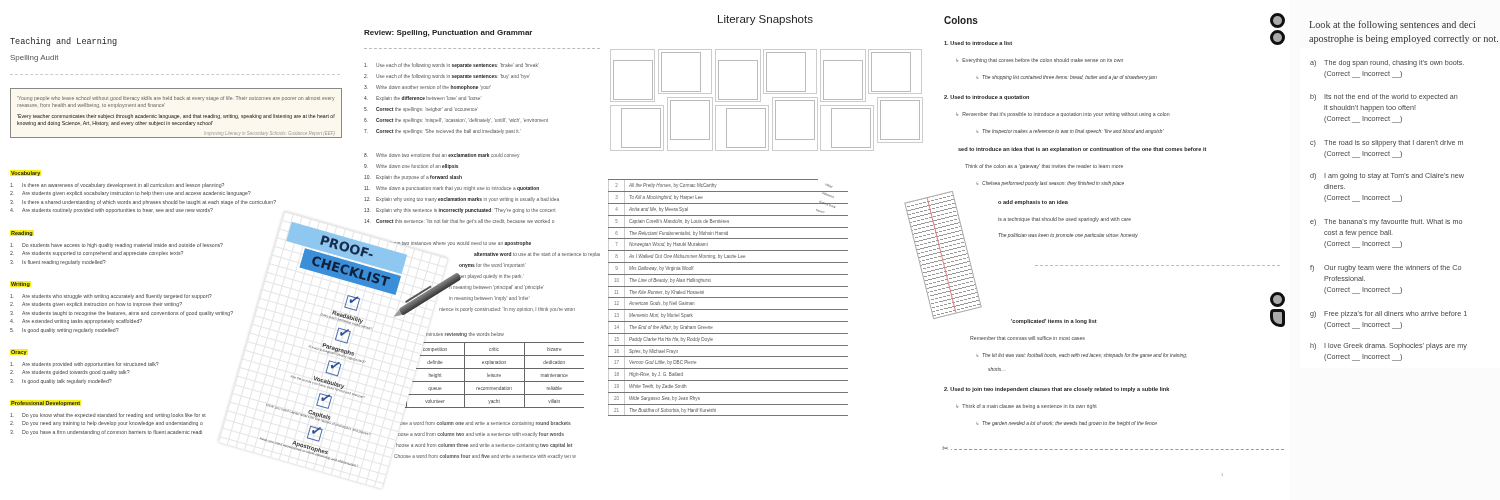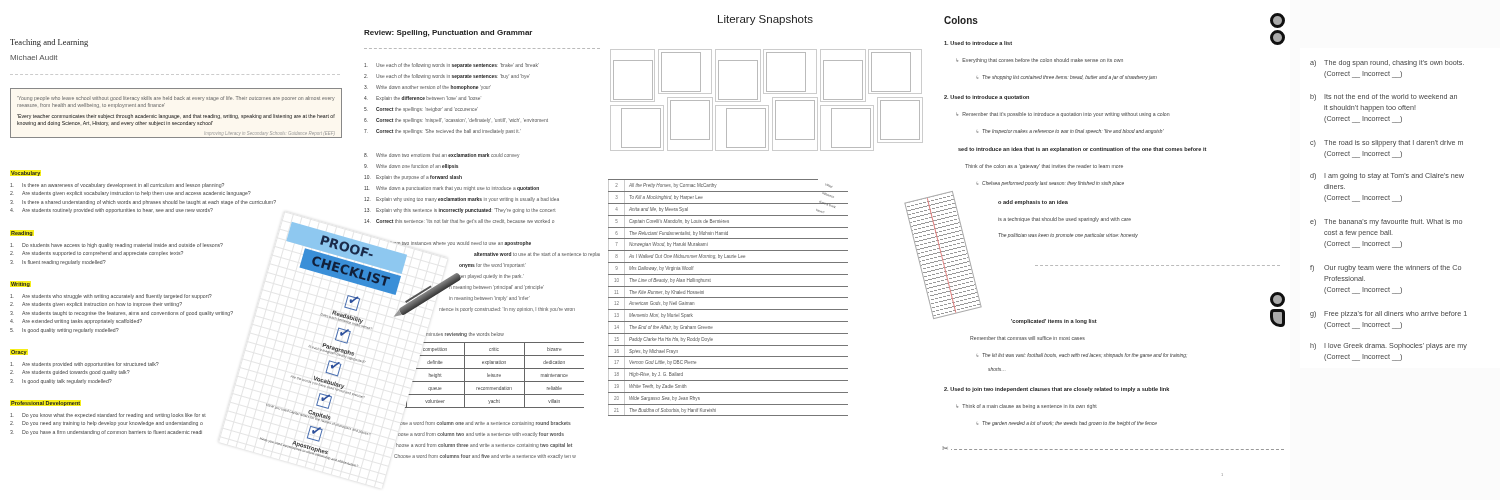--- a/index.html
+++ b/index.html
@@ -3,21 +3,21 @@
 <meta charset="utf-8">
 <style>
   * { box-sizing: border-box; margin: 0; padding: 0; }
   html, body { width: 1500px; height: 500px; overflow: hidden; background: #ffffff; }
   body { position: relative; font-family: "Liberation Sans", sans-serif; color: #333; }
 
   .panel { position: absolute; top: 0; height: 500px; overflow: hidden; background: #fff; }
 
   
   #p1 { left: 0; width: 350px; }
-  #p1 .t1 { position: absolute; left: 10px; top: 37px; font-size: 8.5px; color: #222; font-family: Liberation Serif, serif; }
+  #p1 .t1 { position: absolute; left: 10px; top: 37px; font-size: 8.5px; color: #222; font-family: Liberation Mono, monospace; }
   #p1 .t2 { position: absolute; left: 10px; top: 53px; font-size: 8px; color: #555; }
   #p1 .rule { position: absolute; left: 10px; top: 74px; width: 330px; border-top: 1px dashed #ccc; }
   #p1 .quote { position: absolute; left: 10px; top: 88px; width: 332px; height: 50px; background: #fdf8ee; border: 1px solid #888; padding: 6px 6px; font-size: 5.2px; line-height: 7px; }
   #p1 .quote .q1 { color: #666; }
   #p1 .quote .q2 { color: #111; margin-top: 4px; }
   #p1 .quote .src { color: #999; font-style: italic; text-align: right; margin-top: 3px; font-size: 4.5px; }
   #p1 .section { position: absolute; left: 10px; font-size: 5.5px; }
   #p1 .hl { background: #f6ee1a; color: #222; padding: 0 1px; font-weight: bold; font-size: 5.5px; }
   #p1 ol { list-style: none; margin-top: 5px; }
   #p1 ol li { font-size: 5.2px; color: #444; line-height: 8.4px; white-space: nowrap; }
@@ -96,21 +96,21 @@
   #p5 .panelbox { position: absolute; left: 10px; top: 48px; width: 210px; height: 320px; background: #fff; }
   #p5 .item { position: absolute; left: 20px; font-size: 7.2px; color: #444; line-height: 10.8px; white-space: nowrap; }
   #p5 .item .l { display: inline-block; width: 14px; }
   #p5 .item .indent { padding-left: 14px; display: block; }
 </style>
 </head>
 <body>
 
 <div class="panel" id="p1">
   <div class="t1">Teaching and Learning</div>
-  <div class="t2">Michael Audit</div>
+  <div class="t2">Spelling Audit</div>
   <div class="rule"></div>
   <div class="quote">
     <div class="q1">'Young people who leave school without good literacy skills are held back at every stage of life.  Their outcomes are poorer on almost every measure, from health and wellbeing, to employment and finance'</div>
     <div class="q2">'Every teacher communicates their subject through academic language, and that reading, writing, speaking and listening are at the heart of knowing and doing Science, Art, History, and every other subject in secondary school'</div>
     <div class="src">Improving Literacy in Secondary Schools: Guidance Report (EEF)</div>
   </div>
 
   <div class="section" style="top:170px">
     <span class="hl">Vocabulary</span>
     <ol>
@@ -428,23 +428,27 @@
 <div id="colon-icon">
     <div></div>
     <div></div>
   </div>
 <div id="semi-icon">
     <div></div>
     <div class="tail"></div>
   </div>
 
 <div class="panel" id="p5">
+  <div class="intro">
+    <div>Look at the following sentences and deci</div>
+    <div>apostrophe is being employed correctly or not.</div>
+  </div>
   <div class="panelbox"></div>
 
   <div class="item" style="top:58px"><span class="l">a)</span><span>The dog span round, chasing it's own boots.</span><span class="indent">(Correct __    Incorrect __)</span></div>
-  <div class="item" style="top:92px"><span class="l">b)</span><span>Its not the end of the world to weekend an</span><span class="indent">it shouldn't happen too often!</span><span class="indent">(Correct __    Incorrect __)</span></div>
+  <div class="item" style="top:92px"><span class="l">b)</span><span>Its not the end of the world to expected an</span><span class="indent">it shouldn't happen too often!</span><span class="indent">(Correct __    Incorrect __)</span></div>
   <div class="item" style="top:138px"><span class="l">c)</span><span>The road is so slippery that I daren't drive m</span><span class="indent">(Correct __    Incorrect __)</span></div>
   <div class="item" style="top:171px"><span class="l">d)</span><span>I am going to stay at Tom's and Claire's new</span><span class="indent">diners.</span><span class="indent">(Correct __    Incorrect __)</span></div>
   <div class="item" style="top:217px"><span class="l">e)</span><span>The banana's my favourite fruit. What is mo</span><span class="indent">cost a few pence ball.</span><span class="indent">(Correct __    Incorrect __)</span></div>
   <div class="item" style="top:263px"><span class="l">f)</span><span>Our rugby team were the winners of the Co</span><span class="indent">Professional.</span><span class="indent">(Correct __    Incorrect __)</span></div>
   <div class="item" style="top:309px"><span class="l">g)</span><span>Free pizza's for all diners who arrive before 1</span><span class="indent">(Correct __    Incorrect __)</span></div>
   <div class="item" style="top:341px"><span class="l">h)</span><span>I love Greek drama. Sophocles' plays are my</span><span class="indent">(Correct __    Incorrect __)</span></div>
 </div>
 
 </body></html>

